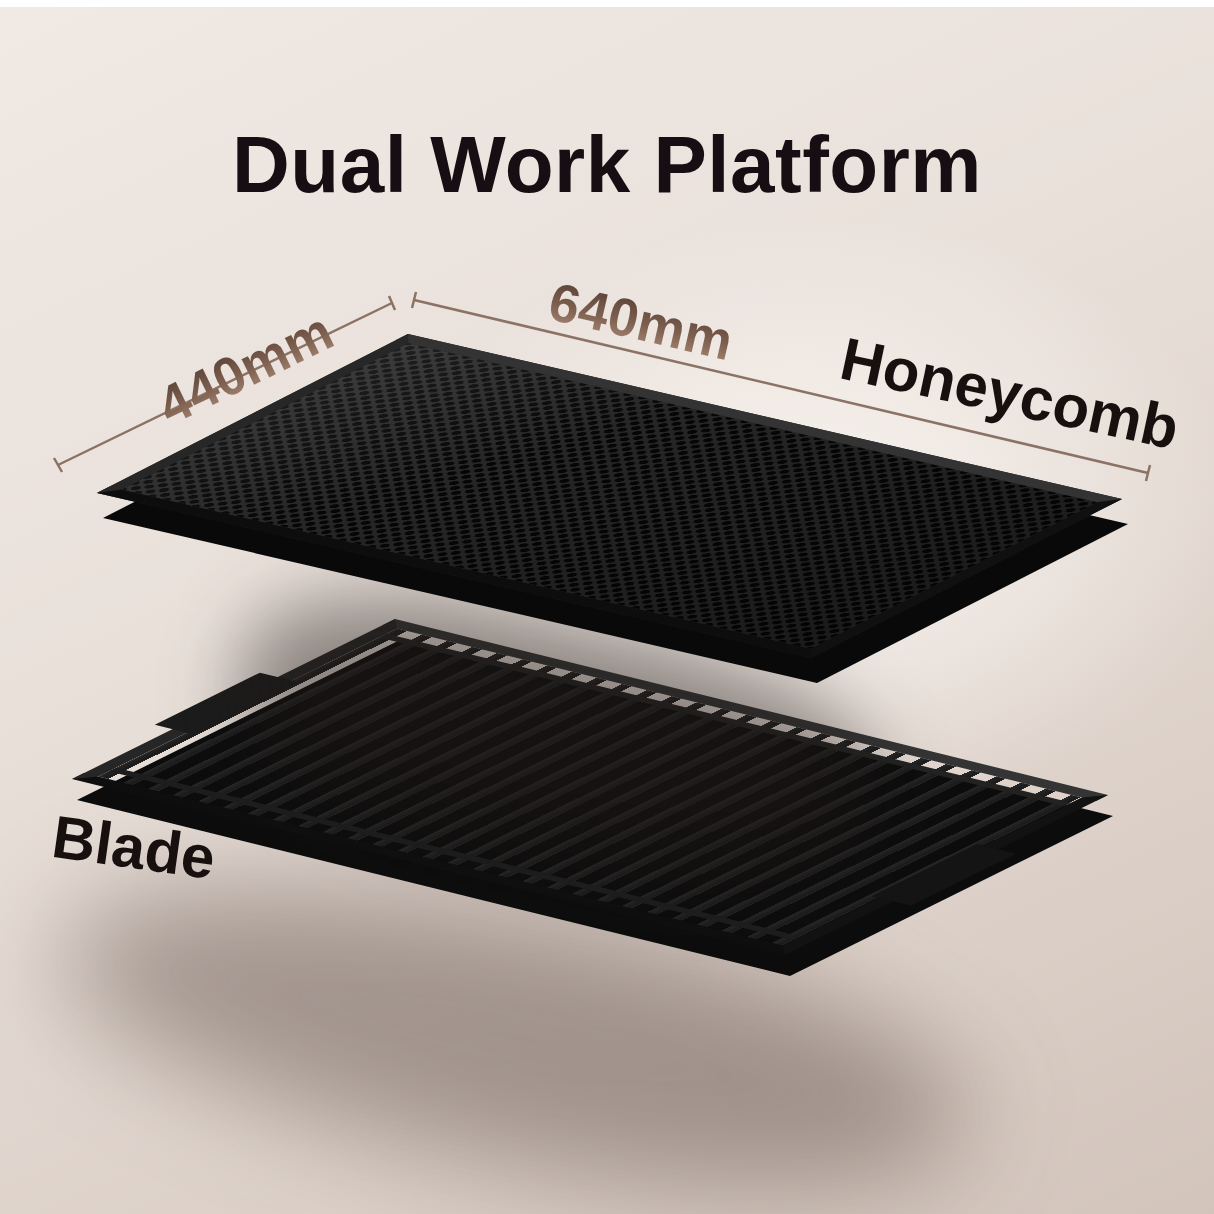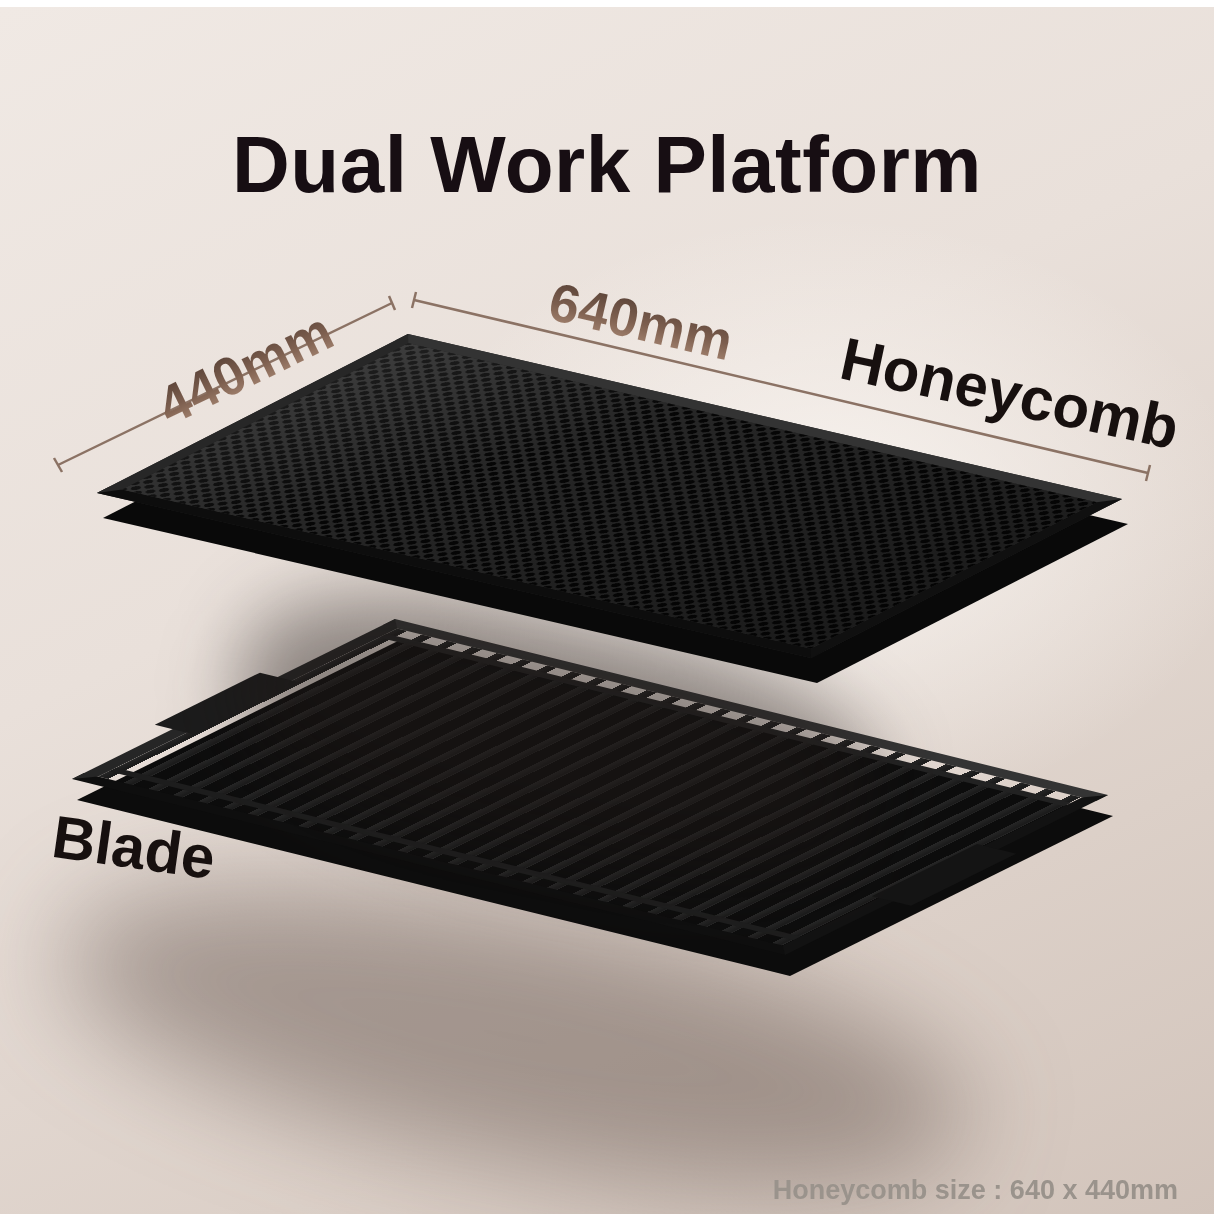--- a/index.html
+++ b/index.html
@@ -244,15 +244,14 @@
       <line x1="1150" y1="458" x2="1146" y2="474"></line>
     </g>
   </svg>
 
   <div class="dim-label dim-440">440mm</div>
   <div class="dim-label dim-640">640mm</div>
 
   <div class="part-label label-honeycomb">Honeycomb</div>
   <div class="part-label label-blade">Blade</div>
 
-  <div class="caption">Honeycomb size : 640 x 440mm</div>
 
 </div>
 
 </body></html>

